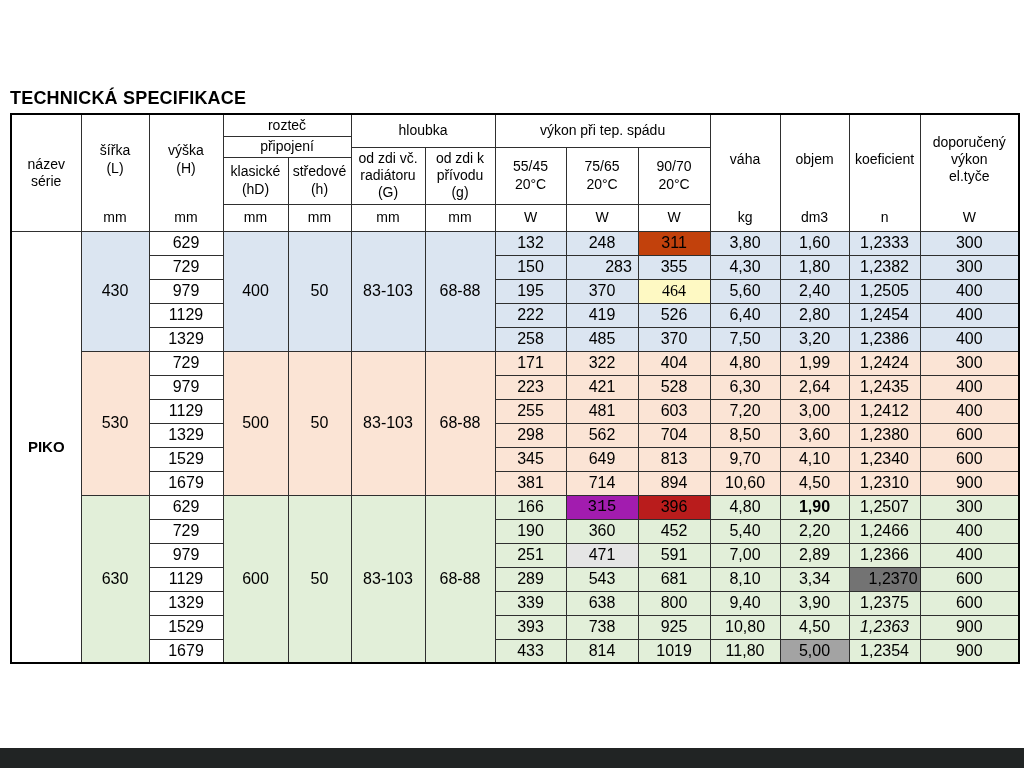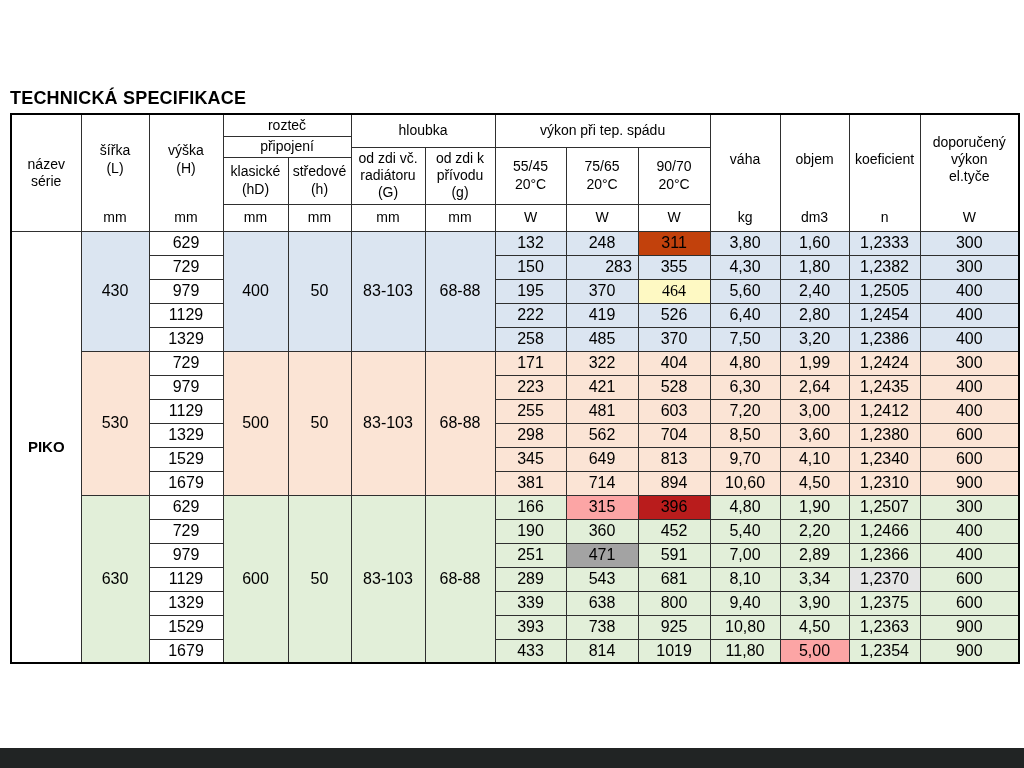--- a/index.html
+++ b/index.html
@@ -273,83 +273,83 @@
         <td style="background-color: rgb(251, 228, 213);">900</td>
       </tr>
       <tr>
         <td rowspan="7" style="background-color: rgb(226, 239, 217);">630</td>
         <td>629</td>
         <td rowspan="7" style="background-color: rgb(226, 239, 217);">600</td>
         <td rowspan="7" style="background-color: rgb(226, 239, 217);">50</td>
         <td rowspan="7" style="background-color: rgb(226, 239, 217);">83-103</td>
         <td rowspan="7" style="background-color: rgb(226, 239, 217);">68-88</td>
         <td style="background-color: rgb(226, 239, 217);">166</td>
-        <td style="background-color: #fca5a5;">315</td>
+        <td style="background-color: #a21caf; font-family: Liberation Mono, monospace;">315</td>
         <td style="background-color: #b91c1c;">396</td>
         <td style="background-color: rgb(226, 239, 217);">4,80</td>
-        <td style="background-color: rgb(226, 239, 217);">1,90</td>
+        <td style="background-color: rgb(226, 239, 217); font-weight: bold;">1,90</td>
         <td style="background-color: rgb(226, 239, 217);">1,2507</td>
         <td style="background-color: rgb(226, 239, 217);">300</td>
       </tr>
       <tr>
         <td>729</td>
         <td style="background-color: rgb(226, 239, 217);">190</td>
         <td style="background-color: rgb(226, 239, 217);">360</td>
         <td style="background-color: rgb(226, 239, 217);">452</td>
         <td style="background-color: rgb(226, 239, 217);">5,40</td>
         <td style="background-color: rgb(226, 239, 217);">2,20</td>
         <td style="background-color: rgb(226, 239, 217);">1,2466</td>
         <td style="background-color: rgb(226, 239, 217);">400</td>
       </tr>
       <tr>
         <td>979</td>
         <td style="background-color: rgb(226, 239, 217); margin-left: 20px;">251</td>
-        <td style="background-color: #a3a3a3;">471</td>
+        <td style="background-color: #e5e5e5;">471</td>
         <td style="background-color: rgb(226, 239, 217);">591</td>
         <td style="background-color: rgb(226, 239, 217);">7,00</td>
         <td style="background-color: rgb(226, 239, 217);">2,89</td>
         <td style="background-color: rgb(226, 239, 217);">1,2366</td>
         <td style="background-color: rgb(226, 239, 217);">400</td>
       </tr>
       <tr>
         <td>1129</td>
         <td style="background-color: rgb(226, 239, 217);">289</td>
         <td style="background-color: rgb(226, 239, 217);">543</td>
         <td style="background-color: rgb(226, 239, 217);">681</td>
         <td style="background-color: rgb(226, 239, 217);">8,10</td>
         <td style="background-color: rgb(226, 239, 217);">3,34</td>
-        <td style="background-color: #e5e5e5;">1,2370</td>
+        <td style="background-color: #737373; text-align: right;">1,2370</td>
         <td style="background-color: rgb(226, 239, 217);">600</td>
       </tr>
       <tr>
         <td>1329</td>
         <td style="background-color: rgb(226, 239, 217);">339</td>
         <td style="background-color: rgb(226, 239, 217);">638</td>
         <td style="background-color: rgb(226, 239, 217);">800</td>
         <td style="background-color: rgb(226, 239, 217);">9,40</td>
         <td style="background-color: rgb(226, 239, 217);">3,90</td>
         <td style="background-color: rgb(226, 239, 217);">1,2375</td>
         <td style="background-color: rgb(226, 239, 217);">600</td>
       </tr>
       <tr>
         <td>1529</td>
         <td style="background-color: rgb(226, 239, 217);">393</td>
         <td style="background-color: rgb(226, 239, 217);">738</td>
         <td style="background-color: rgb(226, 239, 217);">925</td>
         <td style="background-color: rgb(226, 239, 217);">10,80</td>
         <td style="background-color: rgb(226, 239, 217);">4,50</td>
-        <td style="background-color: rgb(226, 239, 217);">1,2363</td>
+        <td style="background-color: rgb(226, 239, 217); font-style: italic;">1,2363</td>
         <td style="background-color: rgb(226, 239, 217);">900</td>
       </tr>
       <tr>
         <td>1679</td>
         <td style="background-color: rgb(226, 239, 217);">433</td>
         <td style="background-color: rgb(226, 239, 217);">814</td>
         <td style="background-color: rgb(226, 239, 217); margin-left: 48px;">1019</td>
         <td style="background-color: rgb(226, 239, 217);">11,80</td>
-        <td style="background-color: #fca5a5;">5,00</td>
+        <td style="background-color: #a3a3a3;">5,00</td>
         <td style="background-color: rgb(226, 239, 217);">1,2354</td>
         <td style="background-color: rgb(226, 239, 217);">900</td>
       </tr>
     </tbody>
 </table>
 
 <div class="footer-bar" style="background-color: rgb(33, 36, 36);"></div>
 
 </body></html>

